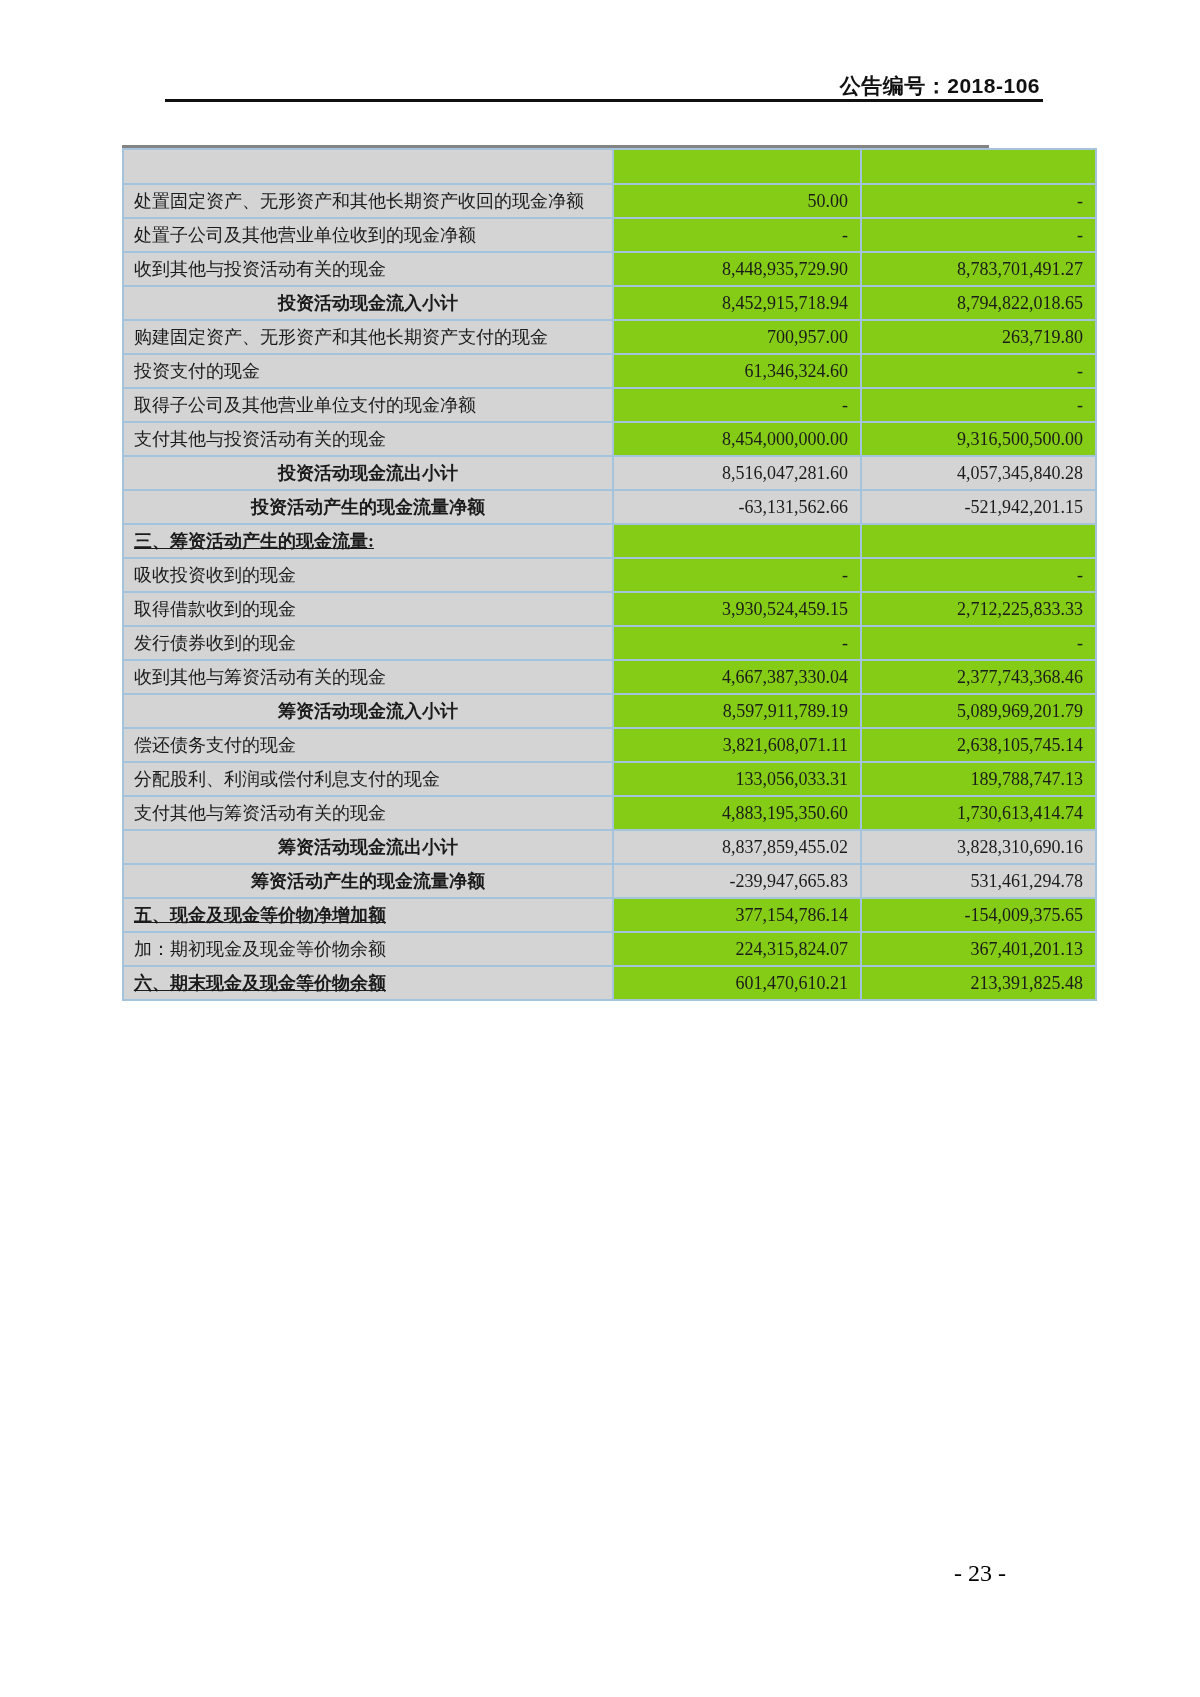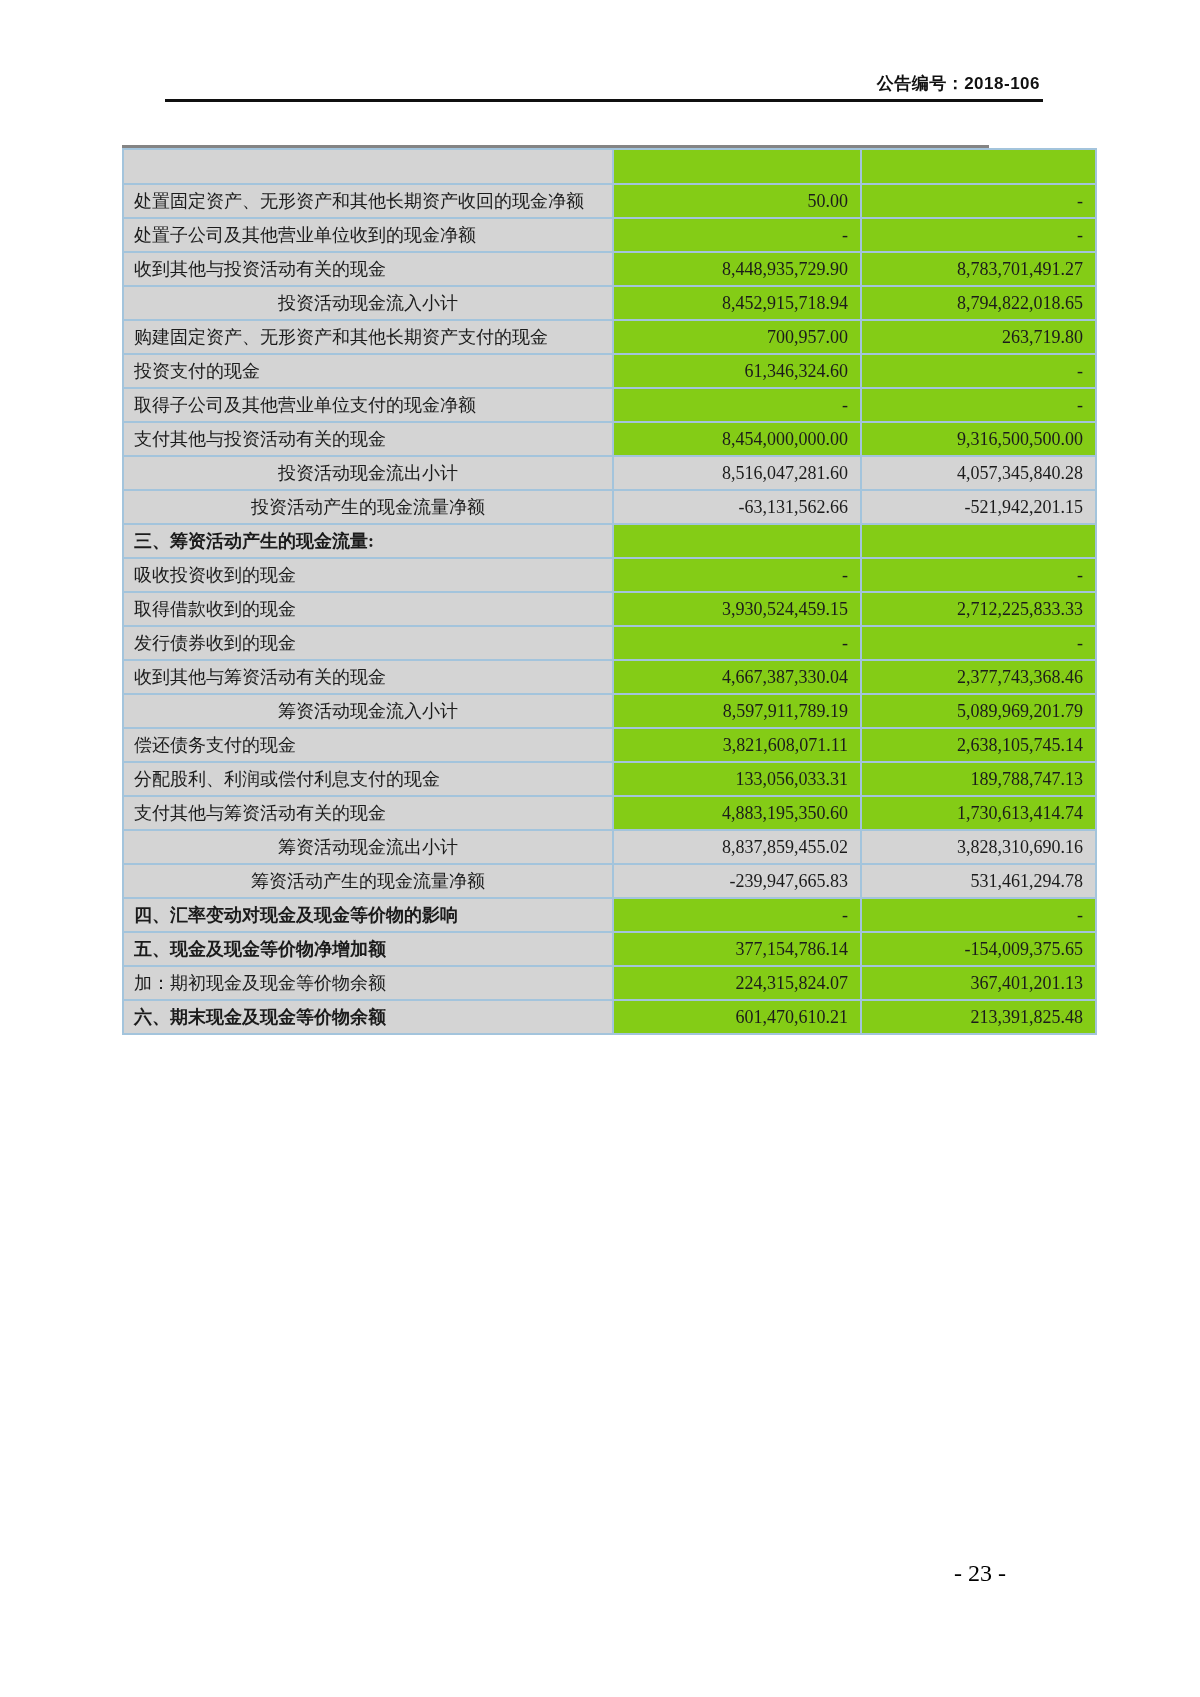--- a/index.html
+++ b/index.html
@@ -11,21 +11,21 @@
   html,body{margin:0;padding:0;}
   body{
     width:1200px;height:1697px;background:#ffffff;
     font-family:"Liberation Serif","DejaVu Serif",serif;
     color:var(--ink);position:relative;overflow:hidden;
   }
   .page{position:absolute;inset:0;}
   .announce{
     position:absolute;top:72px;right:160px;
     font-family:"Liberation Sans","DejaVu Sans",sans-serif;
-    font-weight:bold;font-size:17px;letter-spacing:.5px;color:#111;margin-left:28px;
+    font-weight:bold;font-size:21px;letter-spacing:.5px;color:#111;margin-left:28px;
   }
   .header-rule{
     position:absolute;left:165px;top:99px;width:878px;height:3px;background:#101010;
   }
   .table-wrap{
     position:absolute;left:122px;top:145px;width:867px;
     border-top:3px solid var(--top-border);
   }
   table.cashflow{
     border-collapse:collapse;table-layout:fixed;width:973px;
@@ -41,24 +41,24 @@
     background:var(--shade);
     text-align:left;padding:1px 6px 1px 10px;
   }
   td.c-val{
     background:#84cc16;
     text-align:right;padding:1px 12px 1px 4px;
     font-family:"Liberation Serif","DejaVu Serif",serif;
   }
   tr.header td{height:31px;}
   tr.subtotal td.c-label, tr.subtotal-shaded td.c-label{
-    text-align:center;font-weight:normal;padding-left:6px;
+    text-align:center;font-weight:bold;padding-left:6px;
   }
   tr.subtotal-shaded td.c-val{background:var(--shade);}
-  tr.section td.c-label{font-weight:bold;}
+  tr.section td.c-label{font-weight:bold;text-decoration:underline;}
   .page-number{
     position:absolute;left:930px;top:1560px;width:100px;
     text-align:center;font-size:24px;color:#000000;
     font-family:"Liberation Serif","DejaVu Serif",serif;
   }
 </style>
 </head>
 <body>
 
 <div class="page">
@@ -179,25 +179,20 @@
             <td class="c-label">筹资活动现金流出小计</td>
             <td class="c-val">8,837,859,455.02</td>
             <td class="c-val">3,828,310,690.16</td>
           </tr>
           <tr class="subtotal-shaded">
             <td class="c-label">筹资活动产生的现金流量净额</td>
             <td class="c-val">-239,947,665.83</td>
             <td class="c-val">531,461,294.78</td>
           </tr>
           <tr class="section">
-            <td class="c-label">四、汇率变动对现金及现金等价物的影响</td>
-            <td class="c-val">-</td>
-            <td class="c-val">-</td>
-          </tr>
-          <tr class="section">
             <td class="c-label">五、现金及现金等价物净增加额</td>
             <td class="c-val">377,154,786.14</td>
             <td class="c-val">-154,009,375.65</td>
           </tr>
           <tr class="item">
             <td class="c-label">加：期初现金及现金等价物余额</td>
             <td class="c-val">224,315,824.07</td>
             <td class="c-val">367,401,201.13</td>
           </tr>
           <tr class="section">

